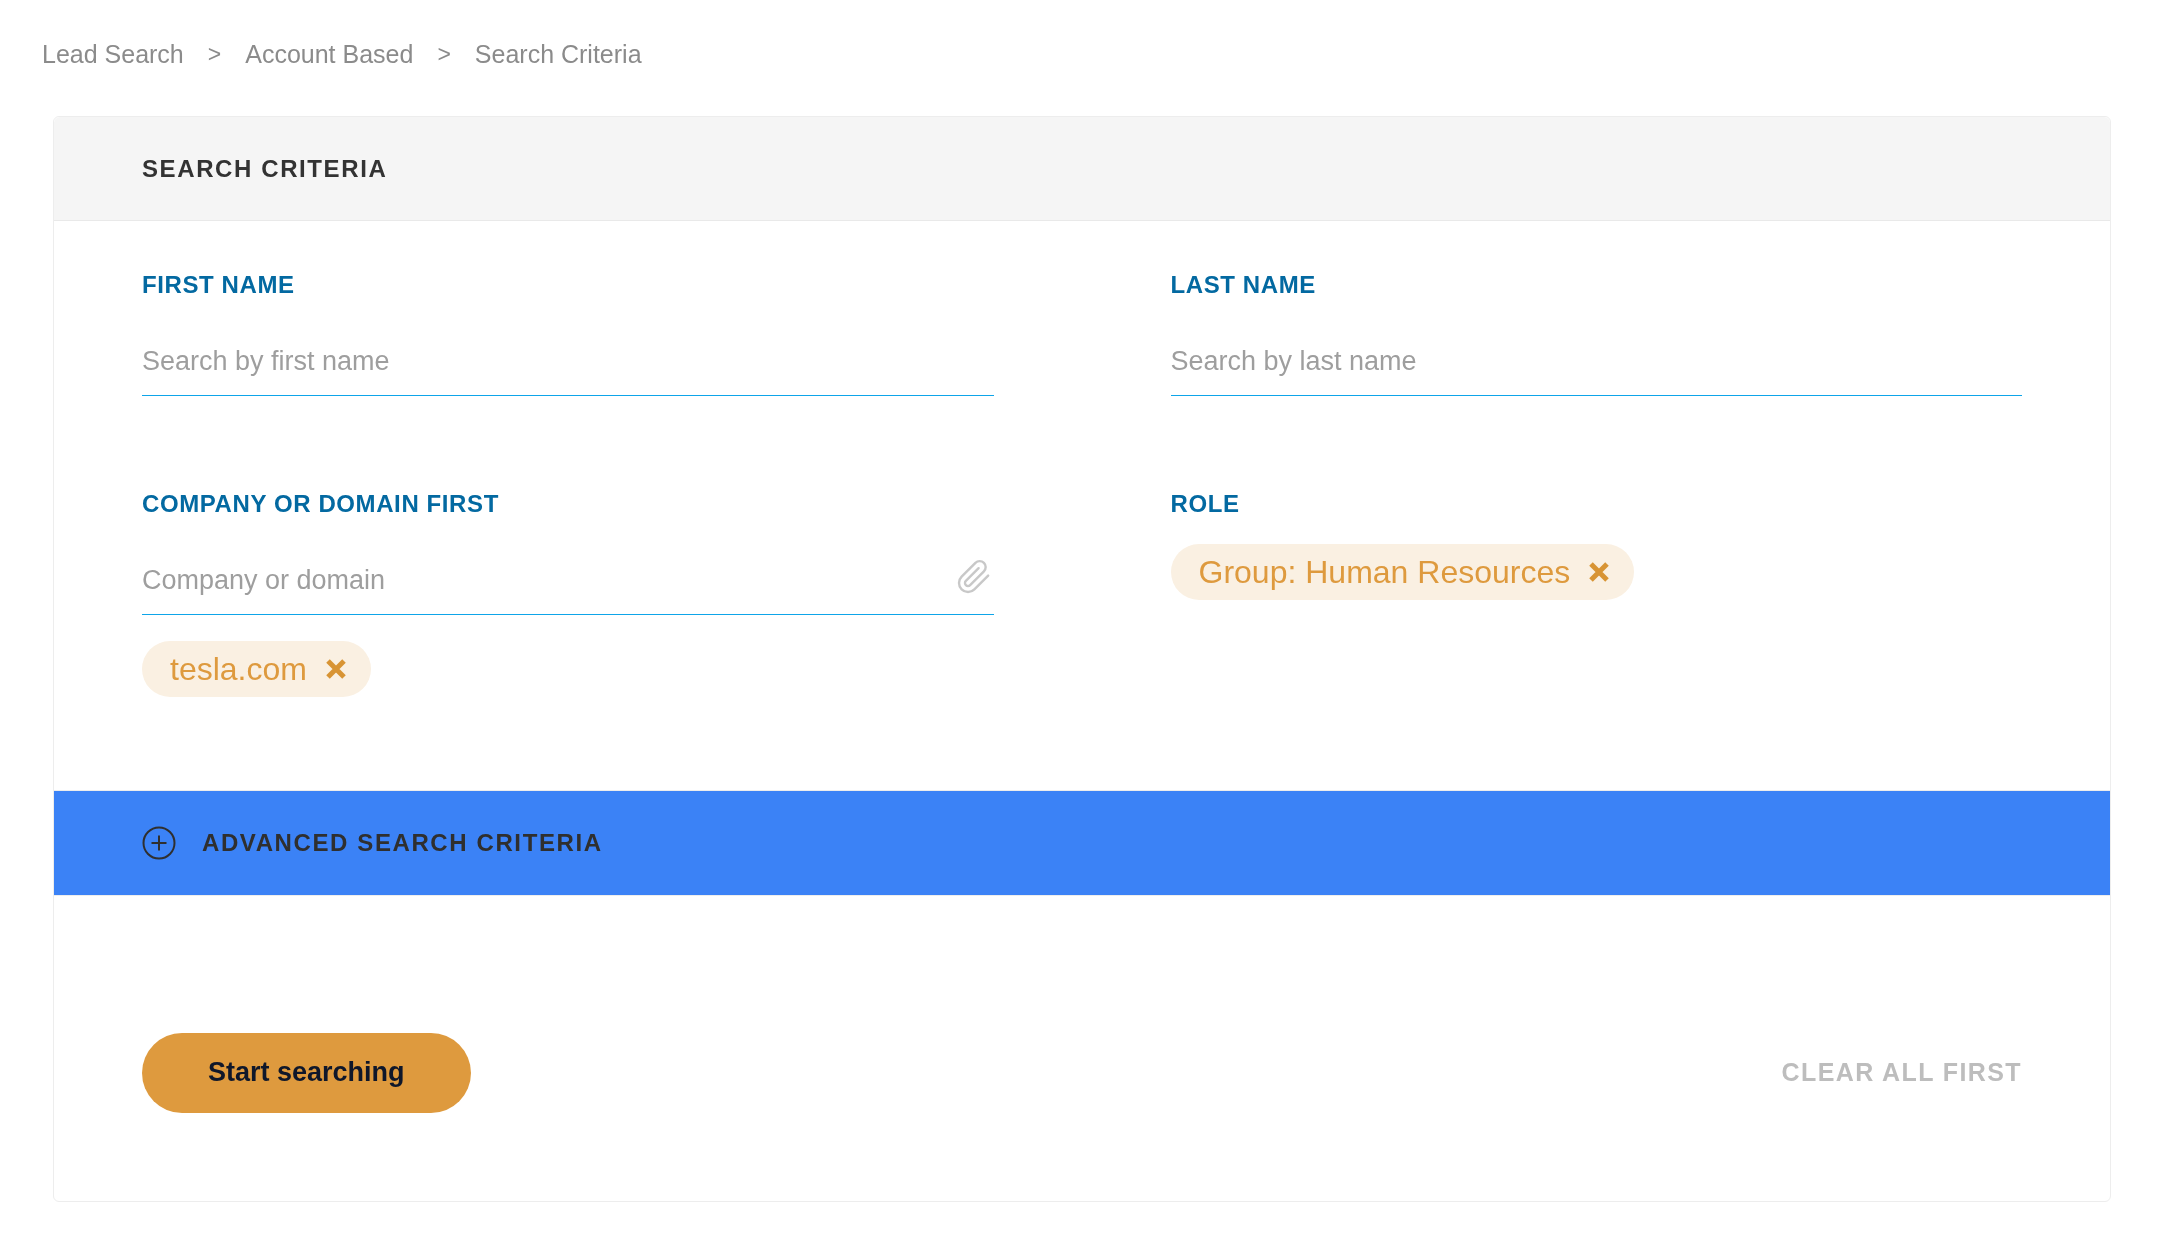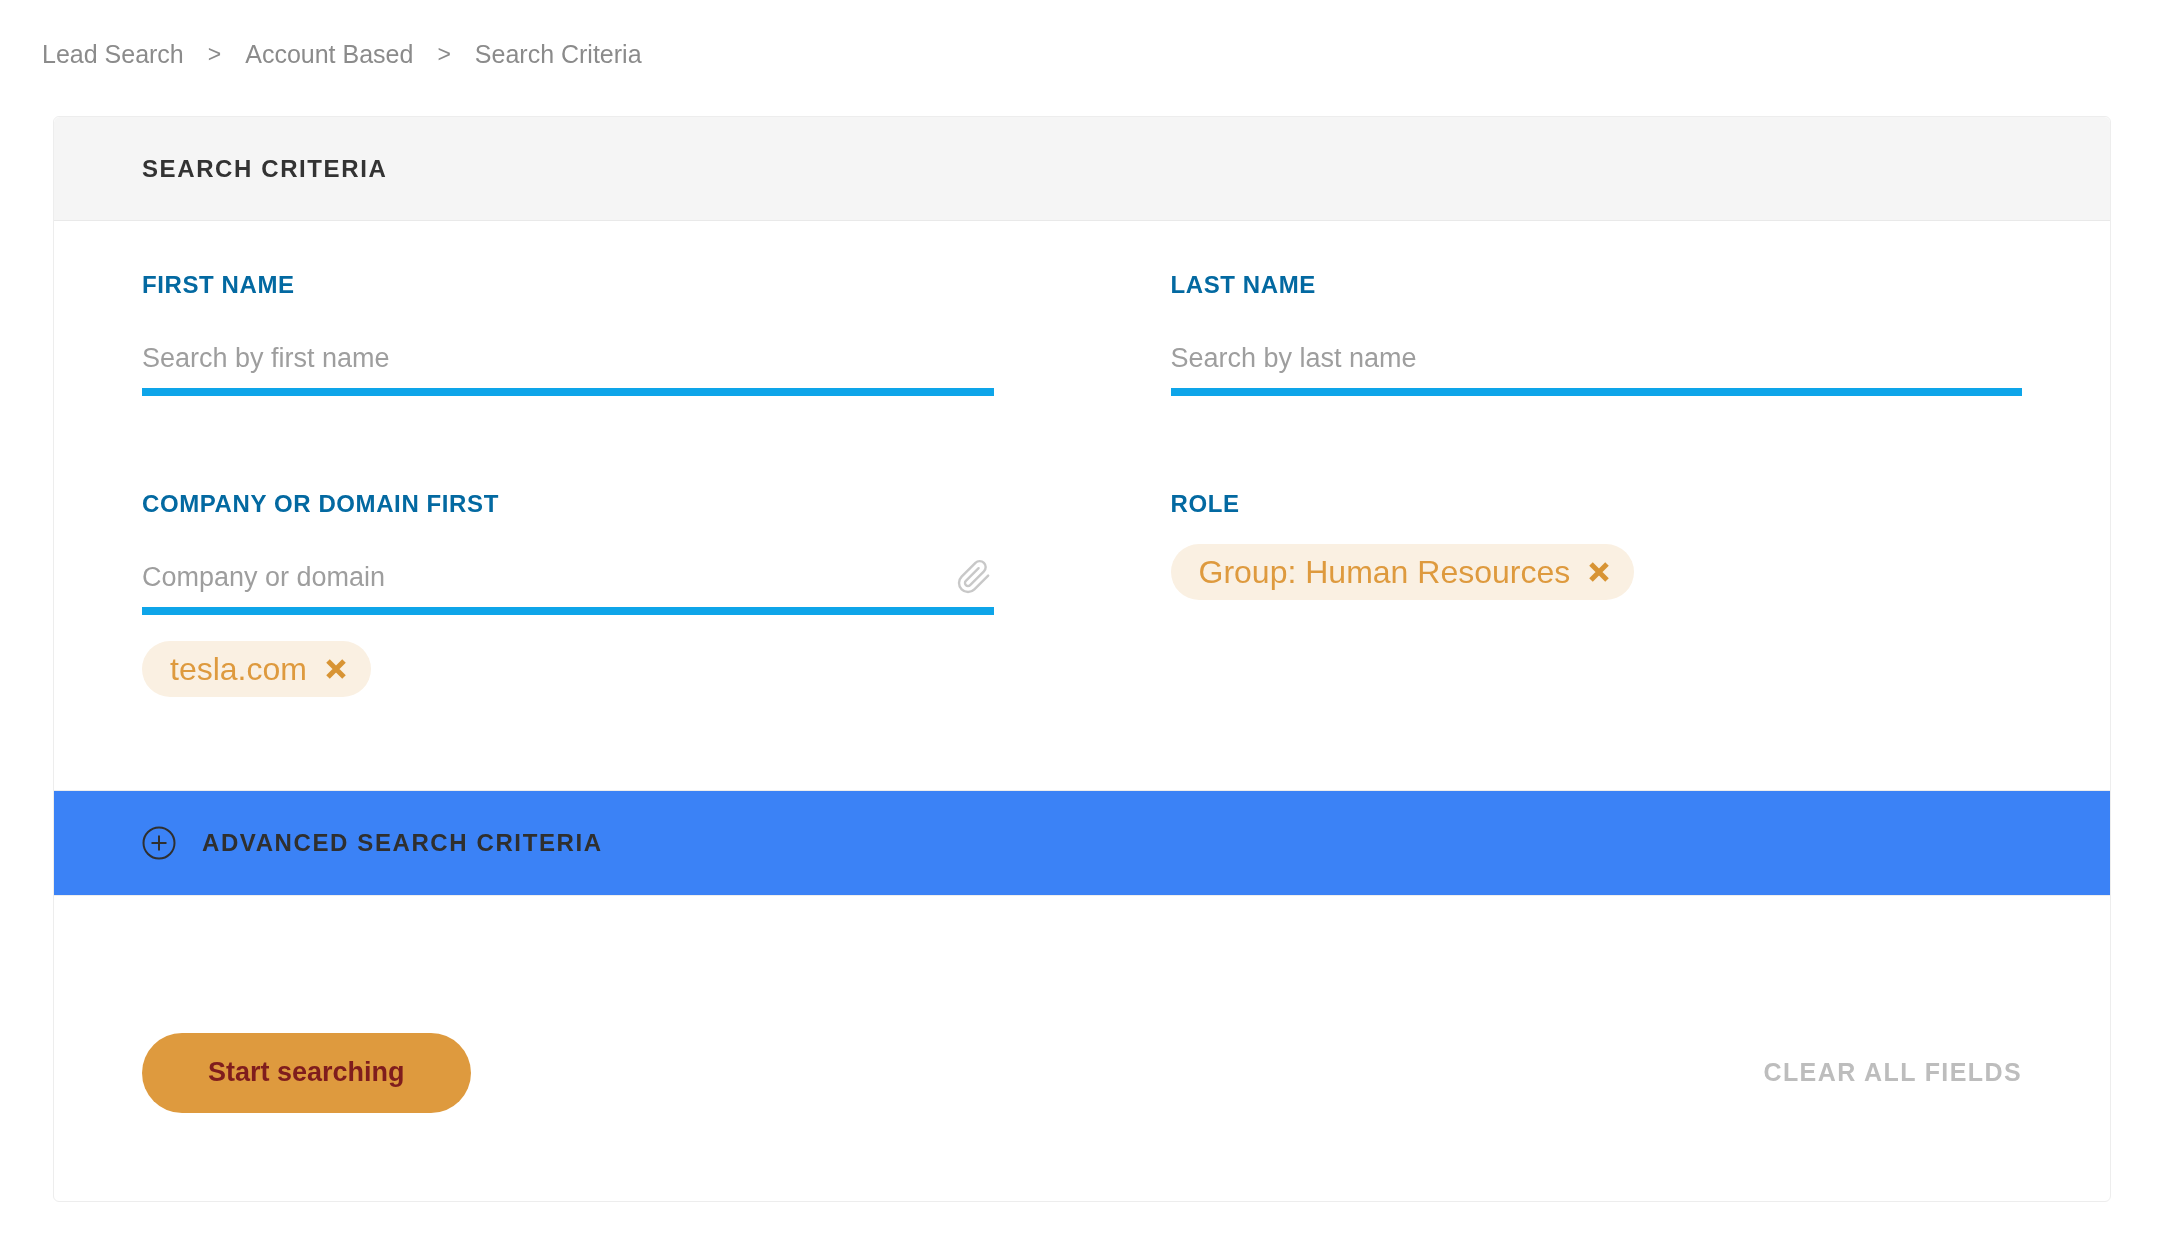--- a/index.html
+++ b/index.html
@@ -58,21 +58,21 @@
     margin-top: 50px;
     font-size: 24px; font-weight: bold;
     letter-spacing: 0.6px; color: #0369a1;
     line-height: 28px;
   }
   .field.row2 .field-label { margin-top: 94px; }
   .input-wrap { position: relative; margin-top: 45px; }
   .text-input {
     width: 100%;
     border: none; outline: none;
-    border-bottom: 8px solid #0ea5e9;
+    border-bottom: 1px solid #0ea5e9;
     background: transparent;
     font-family: "Liberation Sans", sans-serif;
     font-size: 27px; line-height: 34px;
     height: 52px;
     padding: 0 0 16px 0;
     color: #1d4ed8;
   }
   .input-wrap.has-icon .text-input { padding-right: 56px; }
   .text-input::placeholder { color: #9e9e9e; opacity: 1; }
   .clip-icon {
@@ -123,21 +123,21 @@
     padding: 0 88px;
   }
   .footer-inner {
     width: 100%;
     display: flex; align-items: center; justify-content: space-between;
     transform: translateY(24px);
   }
   .start-btn {
     border: none; outline: none;
     background: #de9a3e;
-    color: #7f1d1d;
+    color: #0f172a;
     font-family: "Liberation Sans", sans-serif;
     font-size: 27px; font-weight: bold;
     height: 80px;
     padding: 0 66px;
     border-radius: 40px;
     cursor: pointer;
   }
   .clear-btn {
     font-size: 25px; font-weight: bold;
     letter-spacing: 1.4px;
@@ -214,17 +214,17 @@
     <svg class="plus-circle" viewBox="0 0 34 34" fill="none" stroke="currentColor" stroke-width="2">
       <circle cx="17" cy="17" r="15.5"></circle>
       <path d="M17 9.5 L17 24.5 M9.5 17 L24.5 17"></path>
     </svg>
     <span class="advanced-label">ADVANCED SEARCH CRITERIA</span>
   </div>
 
   <footer class="card-footer">
     <div class="footer-inner">
       <button class="start-btn">Start searching</button>
-      <span class="clear-btn">CLEAR ALL FIELDS</span>
+      <span class="clear-btn">CLEAR ALL FIRST</span>
     </div>
   </footer>
 
 </section>
 
 </body></html>

